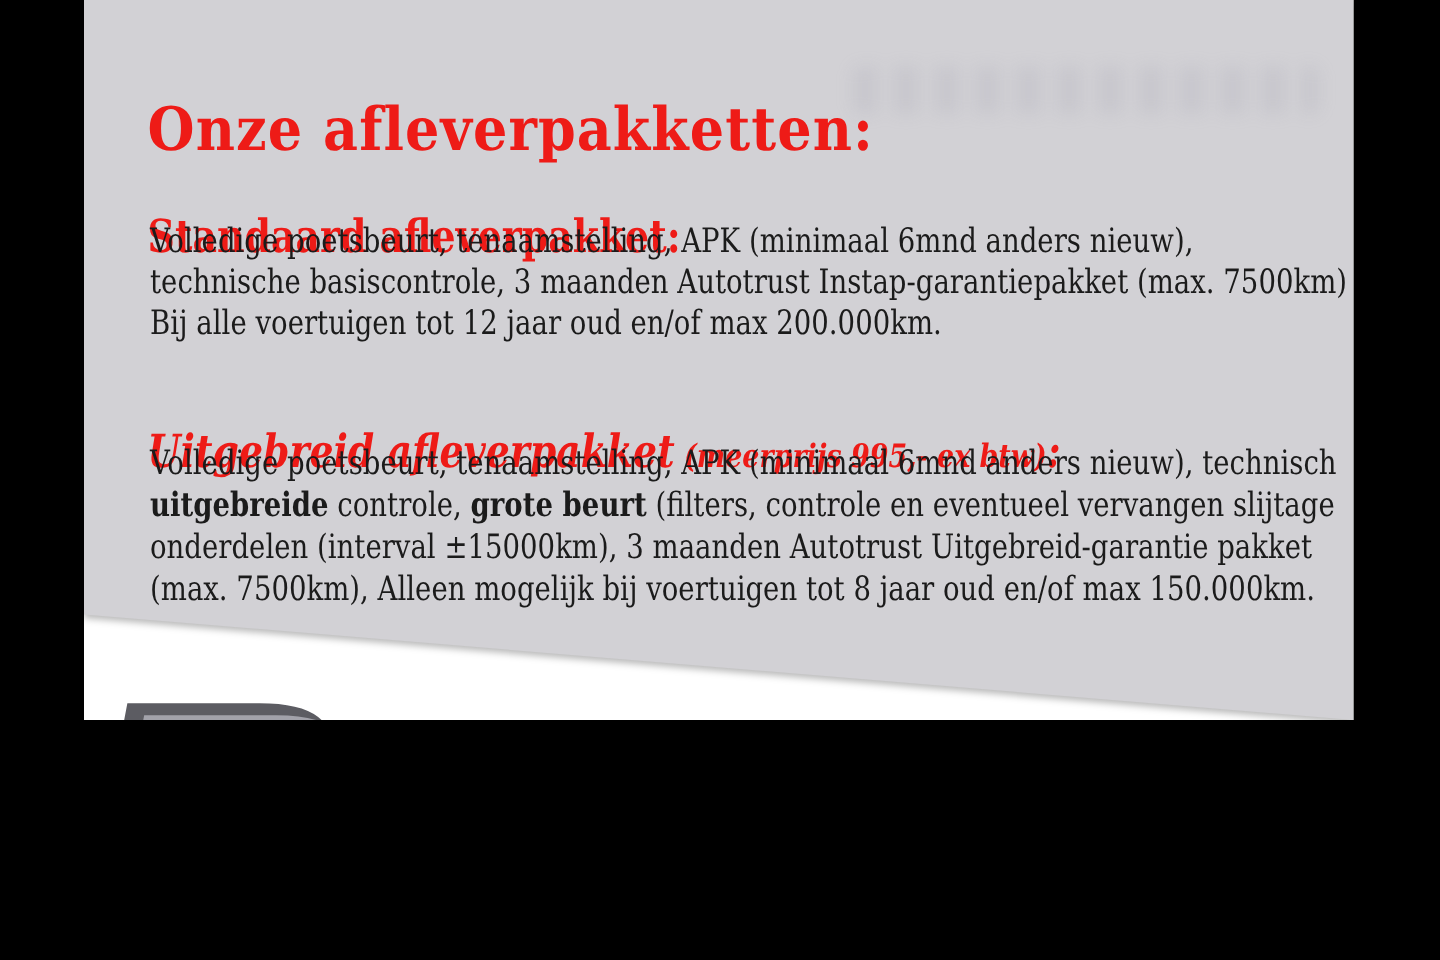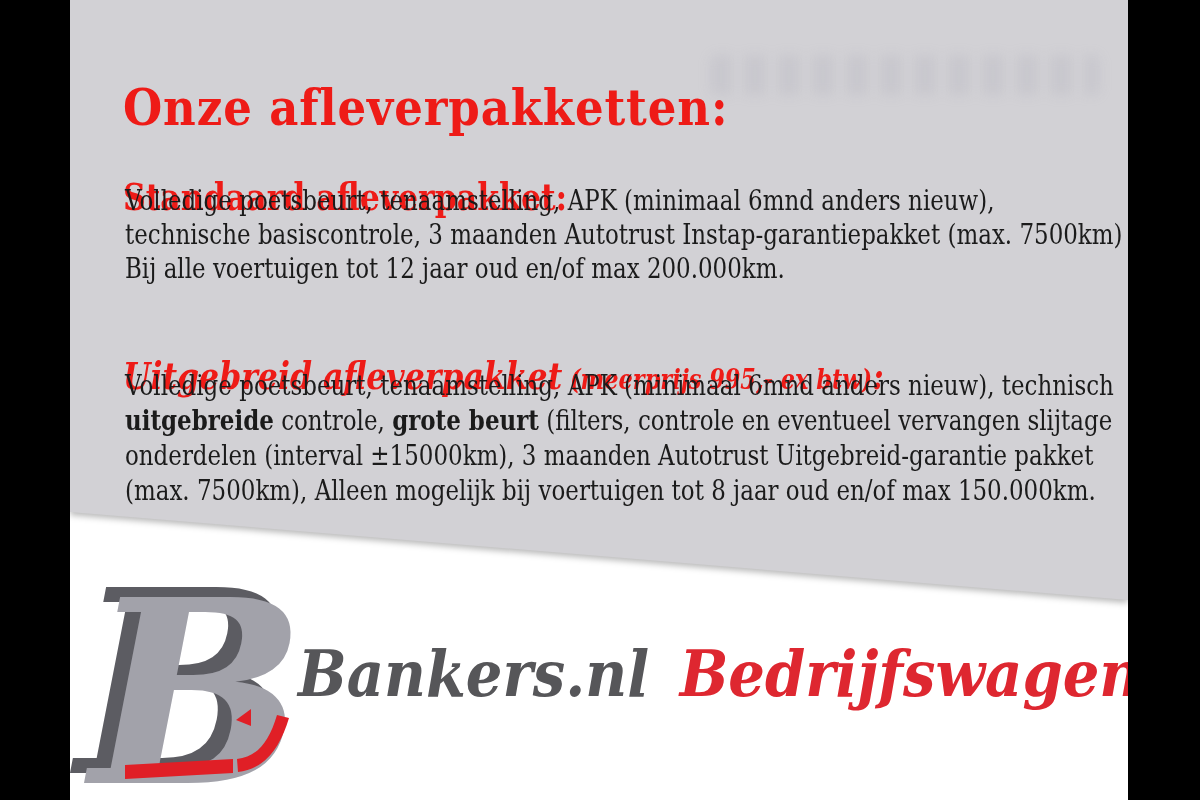--- a/index.html
+++ b/index.html
@@ -6,21 +6,21 @@
   body {
     width:1200px; height:800px; position:relative; overflow:hidden;
     background:#000000;
     font-family:"DejaVu Serif", serif;
   }
   .side-bar { position:absolute; top:0; height:800px; background:#000; }
   .side-bar.left  { left:0; width:70px; }
   .side-bar.right { right:0; width:72px; }
 
   .content {
-    position:absolute; left:70px; top:0; width:1058px; height:800px;
+    position:absolute; left:70px; top:0; width:1058px; height:600px;
     background:#ffffff; overflow:hidden;
   }
   .gray-wrap { position:absolute; inset:0; filter:drop-shadow(0 3px 3px rgba(0,0,0,.28)); }
   .gray-bg {
     position:absolute; inset:0; background:#d2d1d5;
     clip-path:polygon(0 0, 100% 0, 100% 600px, 0 512px);
   }
   
   .ghost {
     position:absolute; left:640px; top:55px; width:390px; height:40px;

